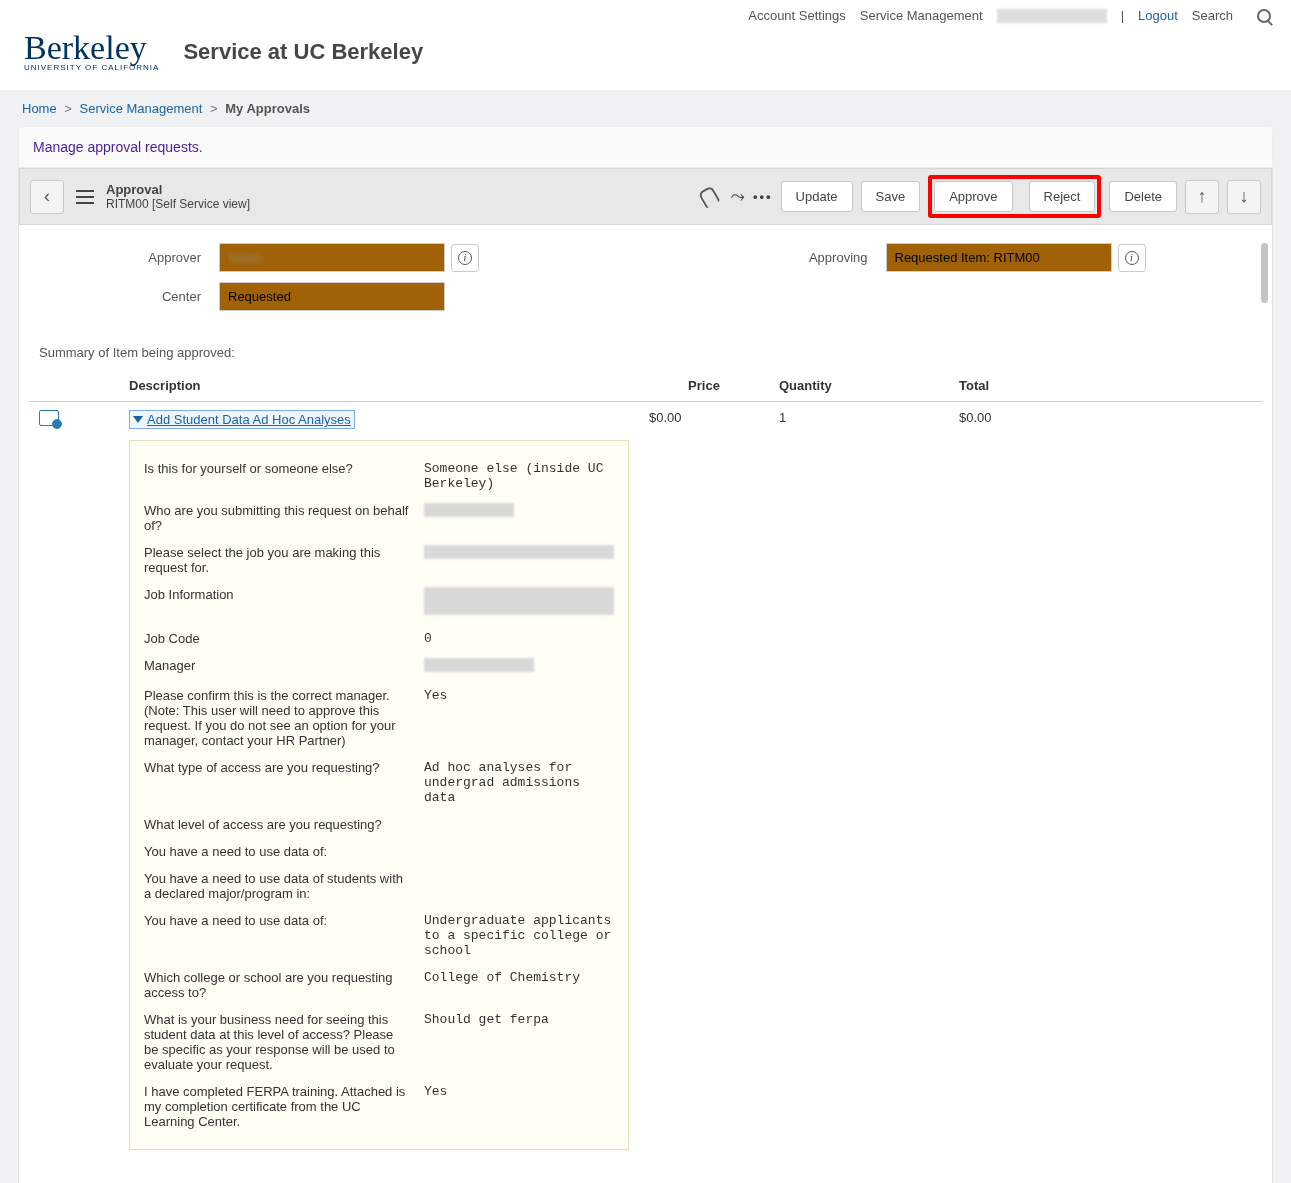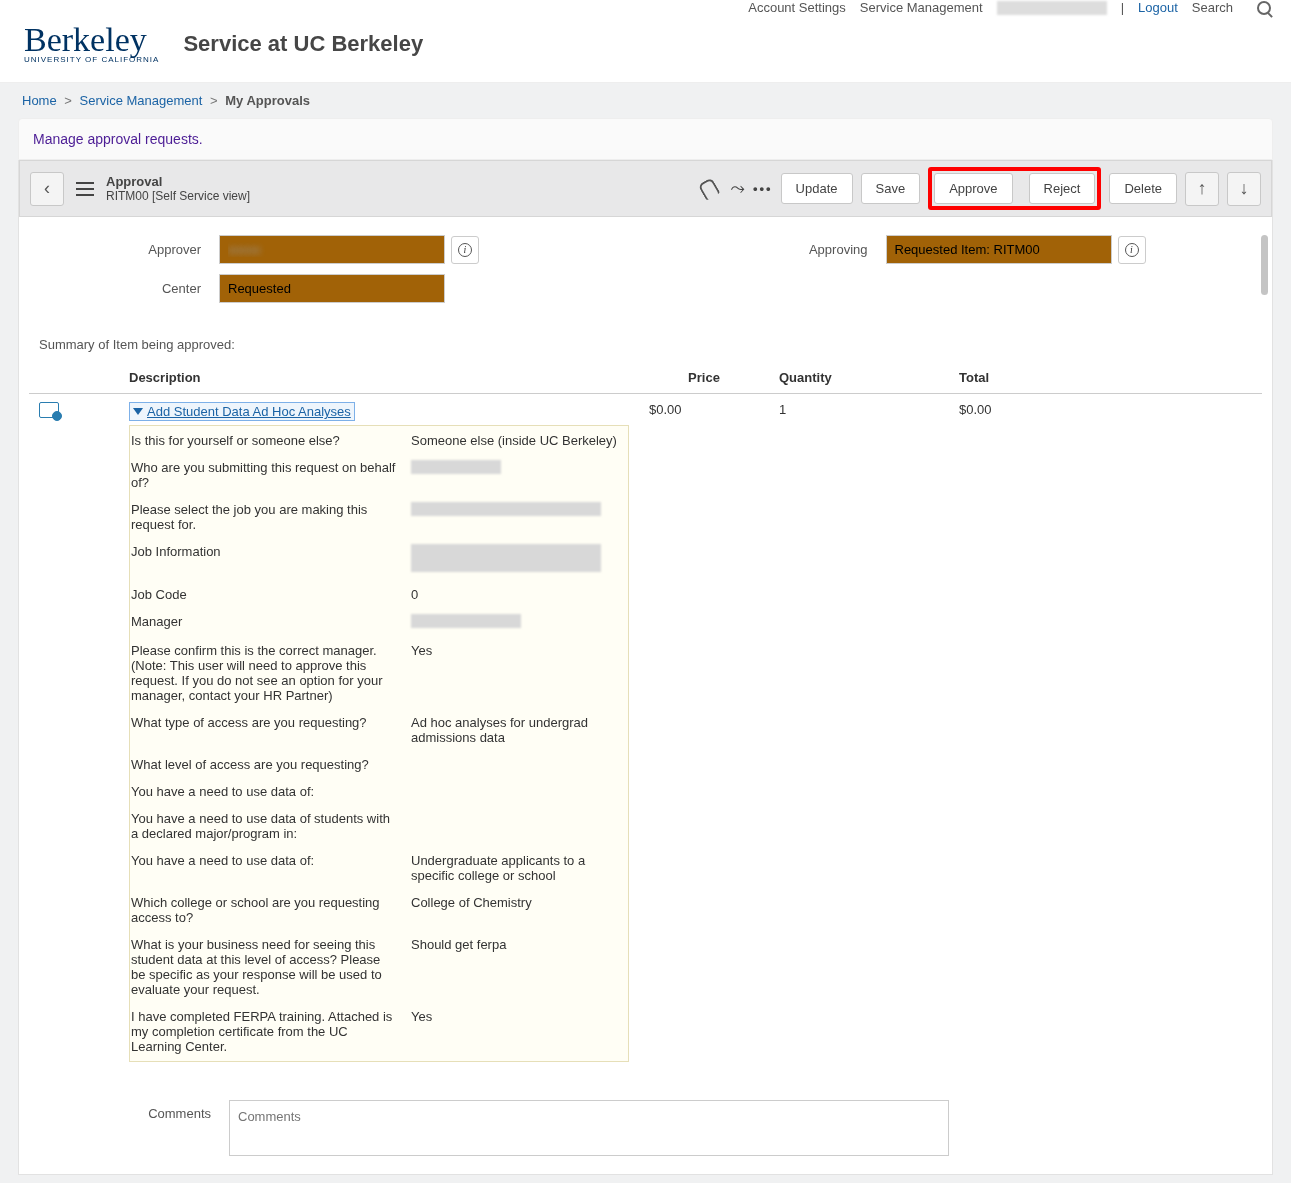--- a/index.html
+++ b/index.html
@@ -1,17 +1,17 @@
 <!DOCTYPE html>
 <html><head>
 <meta charset="utf-8">
 <style>
 * { box-sizing: border-box; margin: 0; padding: 0; }
 body { font-family: -apple-system, Helvetica, Arial, sans-serif; font-size: 13px; color: #333; background: #fff; }
-.top-bar { display: flex; justify-content: flex-end; align-items: center; padding: 0 20px 8px 0; font-size: 13px; color: #555; gap: 14px; }
+.top-bar { display: flex; justify-content: flex-end; align-items: center; padding: 8px 20px 8px 0; font-size: 13px; color: #555; gap: 14px; }
 .top-bar a { color: #555; text-decoration: none; }
 .top-bar .logout { color: #1b63a5; }
 .top-bar .redacted { display:inline-block; width:110px; height:14px; background:#ddd; filter: blur(1px); }
 .search-icon { width:14px; height:14px; border:2px solid #666; border-radius:50%; position:relative; display:inline-block; margin-left:10px; }
 .search-icon::after { content:""; position:absolute; width:6px; height:2px; background:#666; transform:rotate(45deg); bottom:-3px; right:-4px; }
 
 .header { display:flex; align-items:center; padding: 0 24px 18px 24px; border-bottom:1px solid #eee; }
 .logo { font-family: "Times New Roman", serif; color:#003262; font-size: 34px; font-weight:500; line-height:1; }
 .logo-sub { font-size:8px; letter-spacing:1px; color:#003262; margin-top:-2px; }
 .header-title { font-size:22px; font-weight:600; color:#464646; margin-left:24px; }
@@ -47,24 +47,24 @@
 .form-cols { display:flex; gap:100px; }
 .form-cols > div { flex:1; }
 .form-cols .lbl { width:190px; }
 
 .summary-title { margin:24px 0 10px 10px; color:#555; }
 .summary-table { width:100%; border-collapse:collapse; }
 .summary-table th { text-align:left; font-weight:700; color:#333; padding:8px 10px; border-bottom:1px solid #ccc; }
 .summary-table td { padding:8px 10px; vertical-align:top; }
 .desc-link { color:#1b63a5; text-decoration:underline; border:1px solid #7db0e8; background:#eef5fc; padding:1px 3px; display:inline-flex; align-items:center; gap:4px; }
 .tri { width:0; height:0; border-left:5px solid transparent; border-right:5px solid transparent; border-top:7px solid #1b63a5; display:inline-block; }
-.detail-box { border:1px solid #e6dfb8; background:#fffef5; padding:1px; margin-top:4px; }
+.detail-box { border:1px solid #e6dfb8; background:#fffef5; padding:14px; margin-top:11px; }
 .detail-row { display:flex; padding:6px 0; font-size:13px; color:#333; }
 .detail-row .q { width:280px; padding-right:14px; }
-.detail-row .a { flex:1; }
+.detail-row .a { flex:1;font-family:Liberation Mono, monospace; }
 .redact { display:inline-block; height:14px; background:#d8d8d8; filter:blur(1px); }
 .preview-icon { width:20px; height:16px; border:1.5px solid #2a7db0; border-radius:2px; position:relative; display:inline-block; }
 .preview-icon::after { content:""; position:absolute; width:8px; height:8px; border:1.5px solid #2a7db0; background:#2a7db0; border-radius:50%; bottom:-4px; right:-4px; }
 
 .comments-row { display:flex; margin-top:30px; }
 .comments-row .lbl { width:200px; text-align:right; padding-right:18px; padding-top:6px; color:#555; }
 .comments-row textarea { flex:1; max-width:720px; height:56px; border:1px solid #ccc; padding:8px; font-family:inherit; font-size:13px; resize:none; }
 .clip-icon { width:16px; height:18px; border:2px solid #555; border-radius:6px 6px 3px 3px; border-bottom:none; transform:rotate(-30deg); }
 .pulse-icon { font-size:18px; color:#444; }
 .dots-icon { letter-spacing:2px; color:#444; font-weight:700; }

